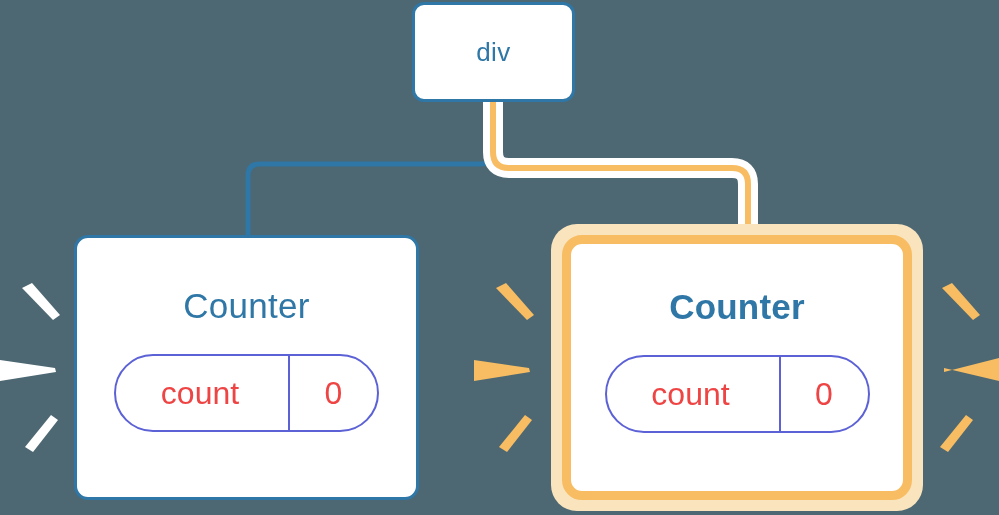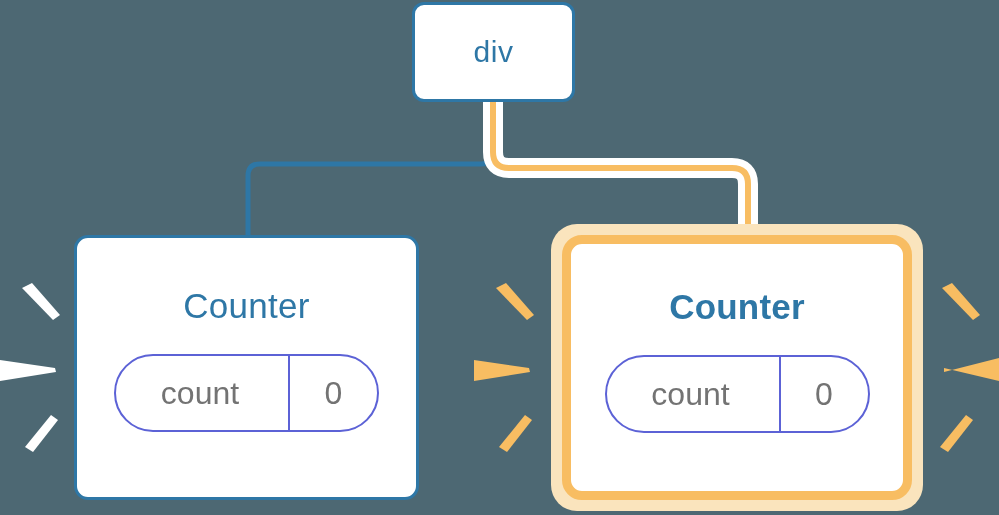--- a/index.html
+++ b/index.html
@@ -48,21 +48,21 @@
   #node-div {
     left: 412px;
     top: 2px;
     width: 163px;
     height: 100px;
     border: 3px solid #2e77a6;
     border-radius: 12px;
     justify-content: center;
   }
   #node-div .node-title {
-    font-size: 30px;
+    font-size: 26px;
     color: #2e77a6;
     font-weight: 400;
     letter-spacing: 0.5px;
     line-height: 1;
   }
 
   
   #node-counter-left {
     left: 74px;
     top: 235px;
@@ -137,21 +137,21 @@
     margin-top: 31px;
   }
   #node-counter-right .pill {
     width: 265px;
     margin-top: 31px;
   }
   .pill-key, .pill-val {
     display: flex;
     align-items: center;
     justify-content: center;
-    color: #737373;
+    color: #ef4444;
     font-size: 32px;
     font-weight: 400;
     line-height: 1;
     box-sizing: border-box;
     text-align: center;
   }
   .pill-key {
     flex: 0 0 172px;
     padding-right: 4px;
   }

